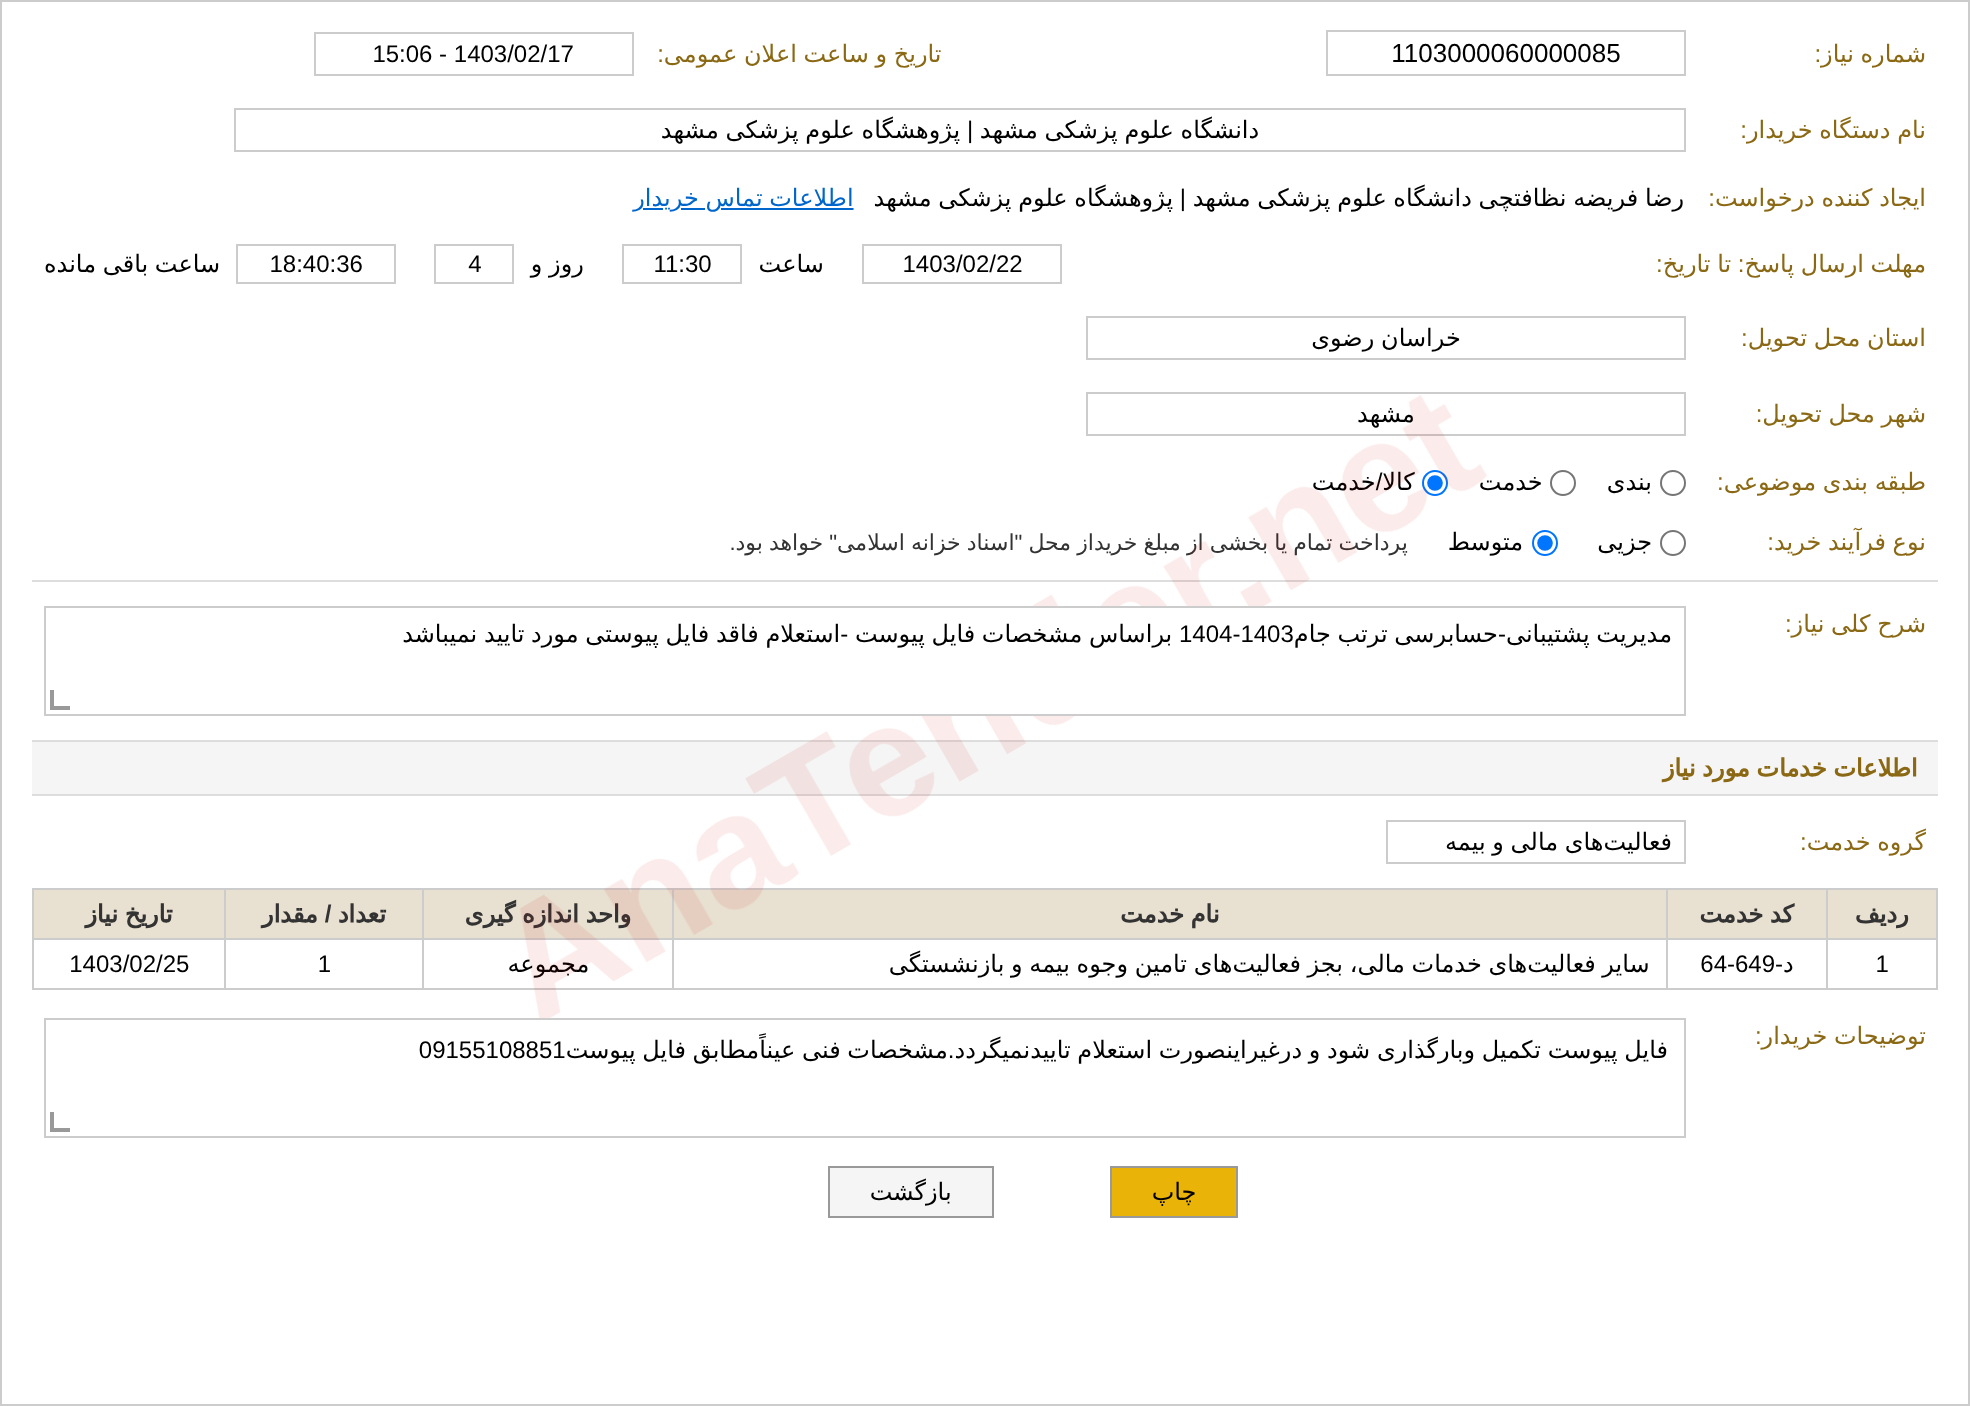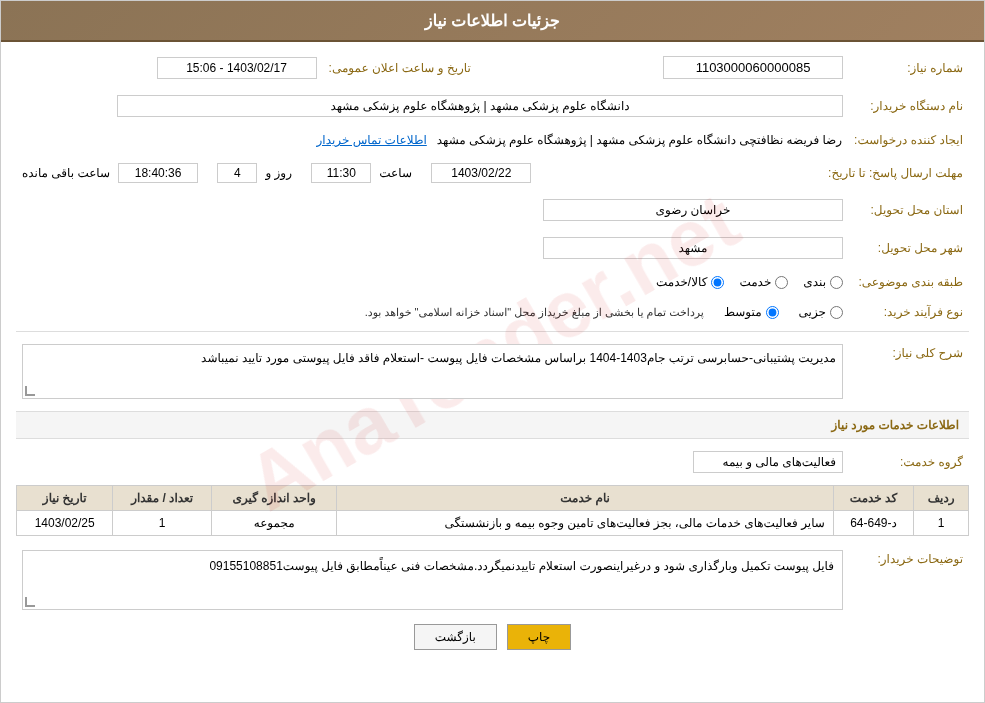--- a/index.html
+++ b/index.html
@@ -198,20 +198,21 @@
       gap: 10px;
       margin: 10px 0;
     }
     .btn {
       border: 1px solid #ccc;
       padding: 5px 20px;
       cursor: pointer;
       font-family: Tahoma, Arial, sans-serif;
       font-size: 12px;
       background: #f0f0f0;
+      margin-left: 48px;
     }
     .btn-print {
       background: #eab308;
       border: 1px solid #999;
     }
     .btn-back {
       background: #f5f5f5;
       border: 1px solid #999;
     }
     .watermark {
@@ -234,23 +235,20 @@
       min-width: 150px;
     }
   </style>
 </head>
 <body>
 
 <div class="page-container">
 
   <div class="watermark">AnaTender.net</div>
 
-  <div class="header-bar">
-    <span>جزئیات اطلاعات نیاز</span>
-  </div>
 
   <div class="content">
 
     <table class="info-table">
       <tbody>
           <tr>
         <td class="label-cell">شماره نیاز:</td>
         <td class="value-cell">
           <span class="number-box">1103000060000085</span>
         </td>

